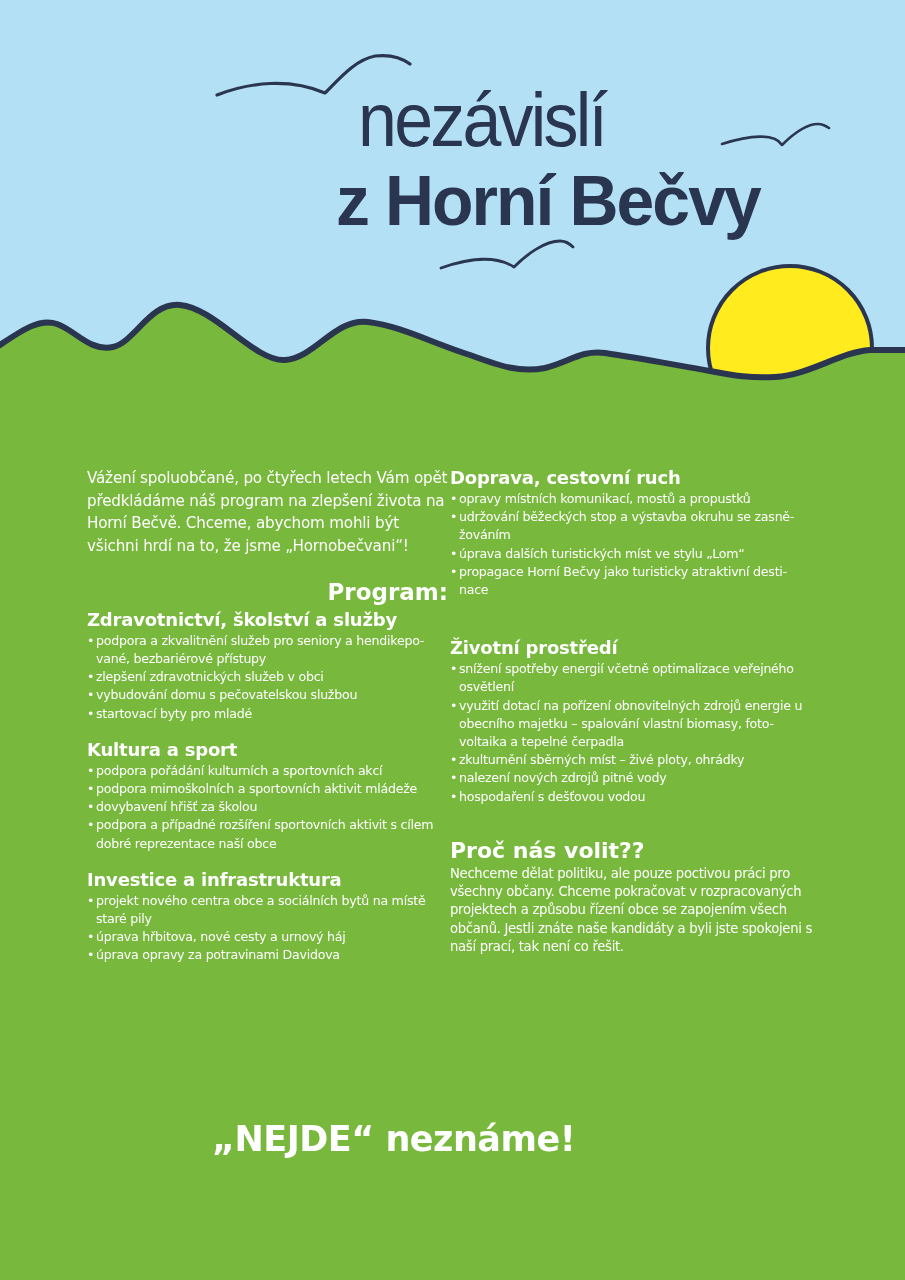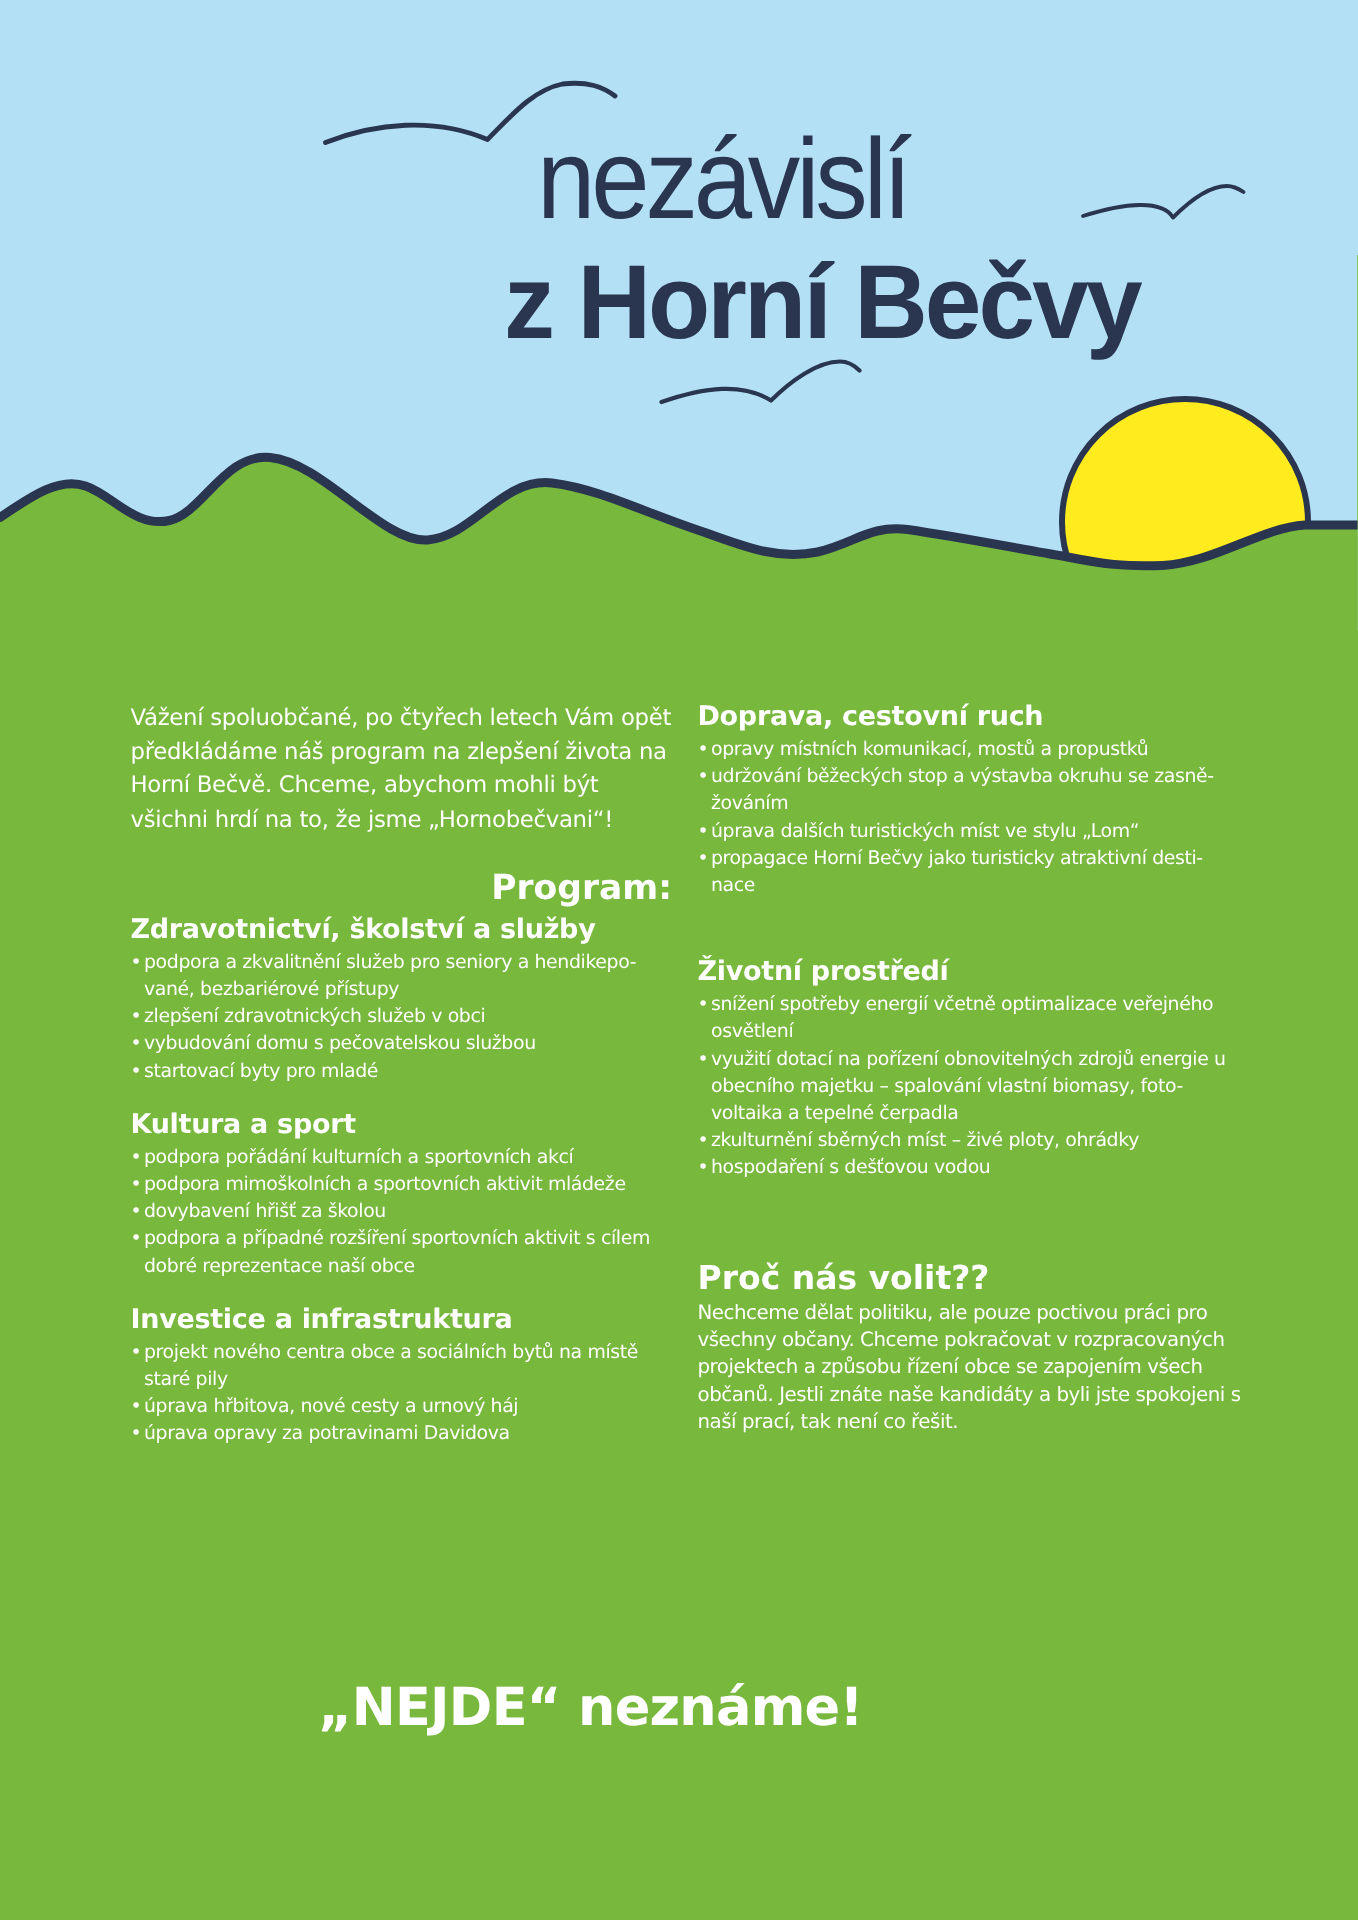--- a/index.html
+++ b/index.html
@@ -17,21 +17,21 @@
     color: #2A3550; line-height: 1; transform: scaleX(0.92); transform-origin: left top;
   }
   .title2 {
     position: absolute; left: 336px; top: 166px;
     font-family: "Liberation Sans", sans-serif;
     font-weight: bold; font-size: 70px; letter-spacing: -2px;
     color: #2A3550; line-height: 1; transform: scaleX(0.97); transform-origin: left top;
   }
   .col { position: absolute; }
   .col-left { left: 87px; top: 467px; width: 365px; }
-  .col-right { left: 465px; top: 467px; width: 365px; }
+  .col-right { left: 450px; top: 467px; width: 365px; }
   .intro { font-size: 15.2px; line-height: 22.7px; margin: 0 0 21px 0; letter-spacing: -0.2px; }
   .program-h { font-size: 23px; font-weight: bold; line-height: 26px; margin: 4px; text-align: right; }
   .sec-h { font-size: 18px; font-weight: bold; line-height: 22px; margin: 0 0 1px 0; letter-spacing: -0.2px; }
   ul.items { list-style: none; margin: 0 0 16px 0; padding: 0; }
   ul.items li {
     font-size: 12.6px; line-height: 18.2px; padding-left: 9px; text-indent: -9px; letter-spacing: -0.25px;
   }
   ul.items li .bullet { display: inline-block; width: 9px; text-indent: 0; }
   .why-h { font-size: 22px; font-weight: bold; line-height: 26px; margin: 0 0 1px 0; }
   .why-p { font-size: 13.2px; line-height: 18.3px; margin: 0; letter-spacing: -0.3px; }
@@ -90,24 +90,25 @@
 <div class="col col-right">
   <h2 class="sec-h">Doprava, cestovní ruch</h2>
   <ul class="items" style="margin-bottom:38px">
     <li><span class="bullet">•</span><span>opravy místních komunikací, mostů a propustků</span></li>
     <li><span class="bullet">•</span><span>udržování běžeckých stop a výstavba okruhu se zasně-žováním</span></li>
     <li><span class="bullet">•</span><span>úprava dalších turistických míst ve stylu „Lom“</span></li>
     <li><span class="bullet">•</span><span>propagace Horní Bečvy jako turisticky atraktivní desti-nace</span></li>
   </ul>
 
   <h2 class="sec-h">Životní prostředí</h2>
-  <ul class="items" style="margin-bottom:52px">
+  <ul class="items" style="margin-bottom:32px">
     <li><span class="bullet">•</span><span>snížení spotřeby energií včetně optimalizace veřejného osvětlení</span></li>
     <li><span class="bullet">•</span><span>využití dotací na pořízení obnovitelných zdrojů energie u obecního majetku – spalování vlastní biomasy, foto-voltaika a tepelné čerpadla</span></li>
     <li><span class="bullet">•</span><span>zkulturnění sběrných míst – živé ploty, ohrádky</span></li>
+    <li><span class="bullet">•</span><span>nalezení nových zdrojů pitné vody</span></li>
     <li><span class="bullet">•</span><span>hospodaření s dešťovou vodou</span></li>
   </ul>
 
   <h2 class="why-h">Proč nás volit??</h2>
   <p class="why-p">Nechceme dělat politiku, ale pouze poctivou práci pro všechny občany. Chceme pokračovat v rozpracovaných projektech a způsobu řízení obce se zapojením všech občanů. Jestli znáte naše kandidáty a byli jste spokojeni s naší prací, tak není co řešit.</p>
 </div>
 
 <div class="slogan">„NEJDE“ neznáme!</div>
 
 </body></html>

